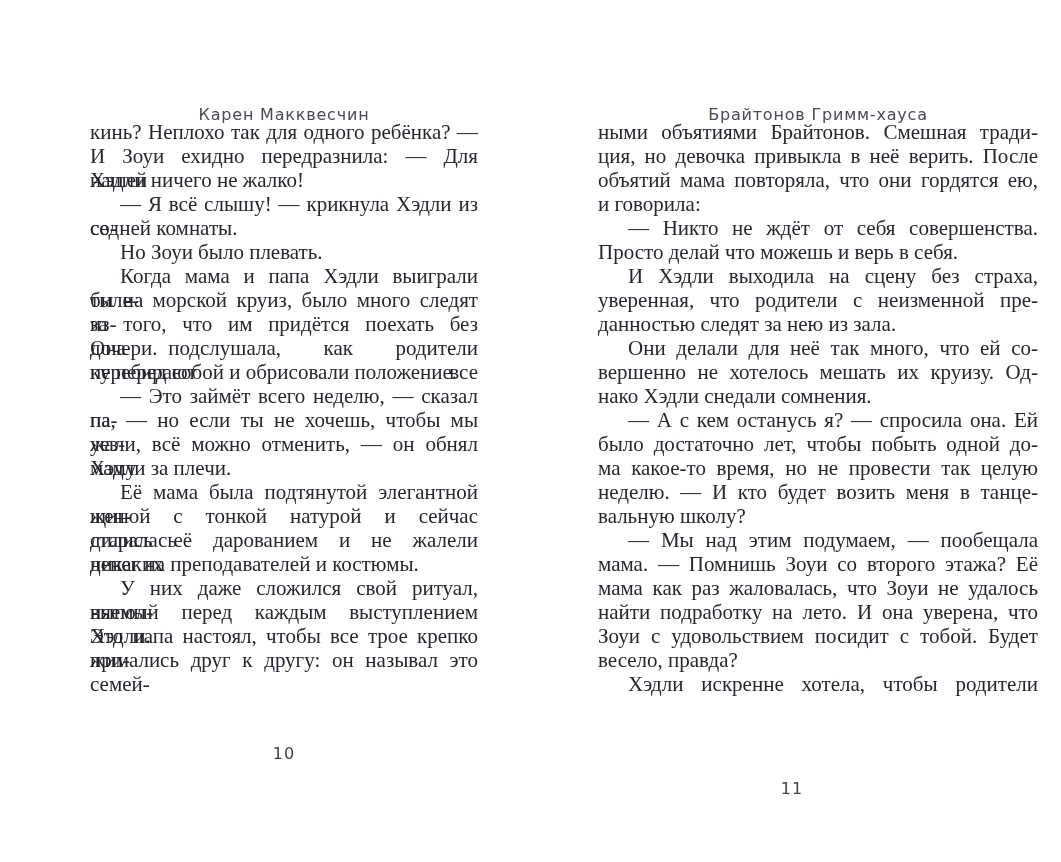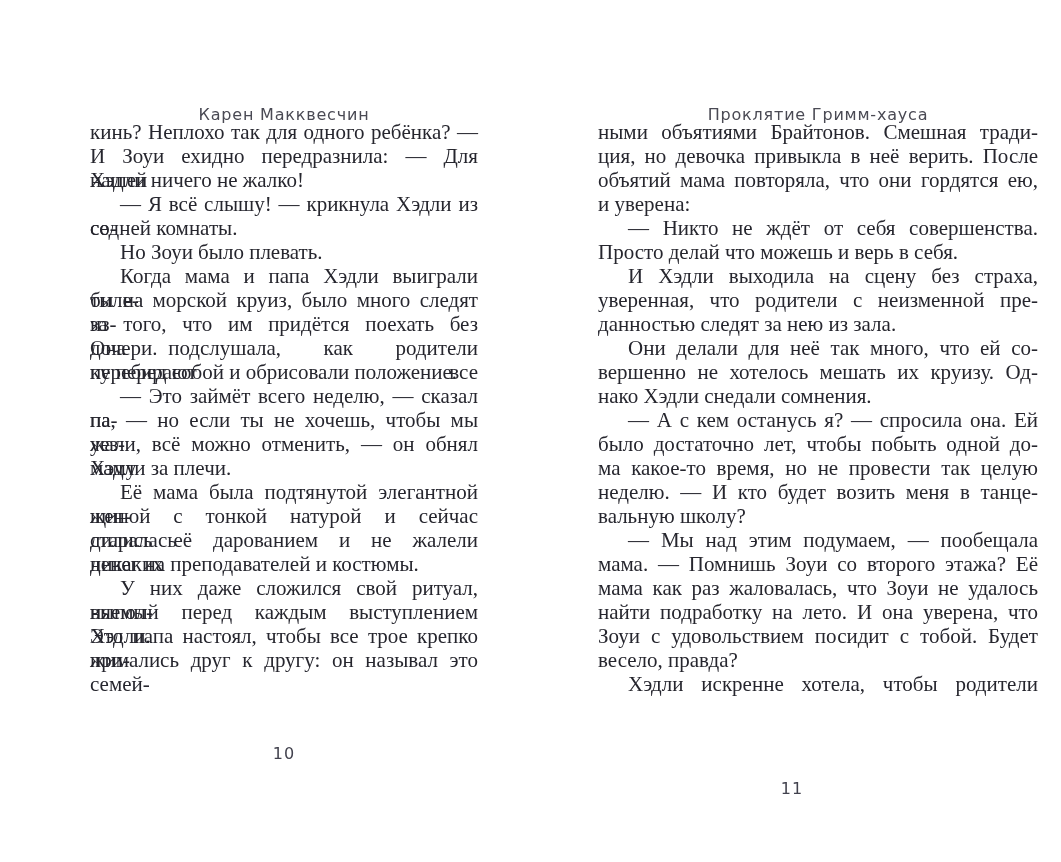--- a/index.html
+++ b/index.html
@@ -67,21 +67,21 @@
   #pagenum-left  { left: 90px;  width: 388px; }
   #pagenum-right { left: 598px; width: 388px; margin-top: 35px; }
 </style>
 </head>
 <body>
 
 <div id="spread">
 
   <div id="header-left" class="running-header">Карен Макквесчин</div>
 
-  <div id="header-right" class="running-header">Проклятие Гримм-хауса</div>
+  <div id="header-right" class="running-header">Брайтонов Гримм-хауса</div>
 
   <div id="body-left" class="page-body">
       <div class="line just">кинь? Неплохо так для одного ребёнка? —</div>
       <div class="line just">И Зоуи ехидно передразнила: — Для нашей</div>
       <div class="line">Хэдли ничего не жалко!</div>
       <div class="line indent just">— Я всё слышу! — крикнула Хэдли из со-</div>
       <div class="line">седней комнаты.</div>
       <div class="line indent">Но Зоуи было плевать.</div>
       <div class="line indent just">Когда мама и папа Хэдли выиграли биле-</div>
       <div class="line just">ты на морской круиз, было много следят из-</div>
@@ -99,21 +99,21 @@
       <div class="line indent just">У них даже сложился свой ритуал, выпол-</div>
       <div class="line just">няемый перед каждым выступлением Хэдли.</div>
       <div class="line just">Это папа настоял, чтобы все трое крепко при-</div>
       <div class="line just">жимались друг к другу: он называл это семей-</div>
     </div>
 
   <div id="body-right" class="page-body">
       <div class="line just">ными объятиями Брайтонов. Смешная тради-</div>
       <div class="line just">ция, но девочка привыкла в неё верить. После</div>
       <div class="line just">объятий мама повторяла, что они гордятся ею,</div>
-      <div class="line">и уверена:</div>
+      <div class="line">и говорила:</div>
       <div class="line indent just">— Никто не ждёт от себя совершенства.</div>
       <div class="line">Просто делай что можешь и верь в себя.</div>
       <div class="line indent just">И Хэдли выходила на сцену без страха,</div>
       <div class="line just">уверенная, что родители с неизменной пре-</div>
       <div class="line">данностью следят за нею из зала.</div>
       <div class="line indent just">Они делали для неё так много, что ей со-</div>
       <div class="line just">вершенно не хотелось мешать их круизу. Од-</div>
       <div class="line">нако Хэдли снедали сомнения.</div>
       <div class="line indent just">— А с кем останусь я? — спросила она. Ей</div>
       <div class="line just">было достаточно лет, чтобы побыть одной до-</div>

